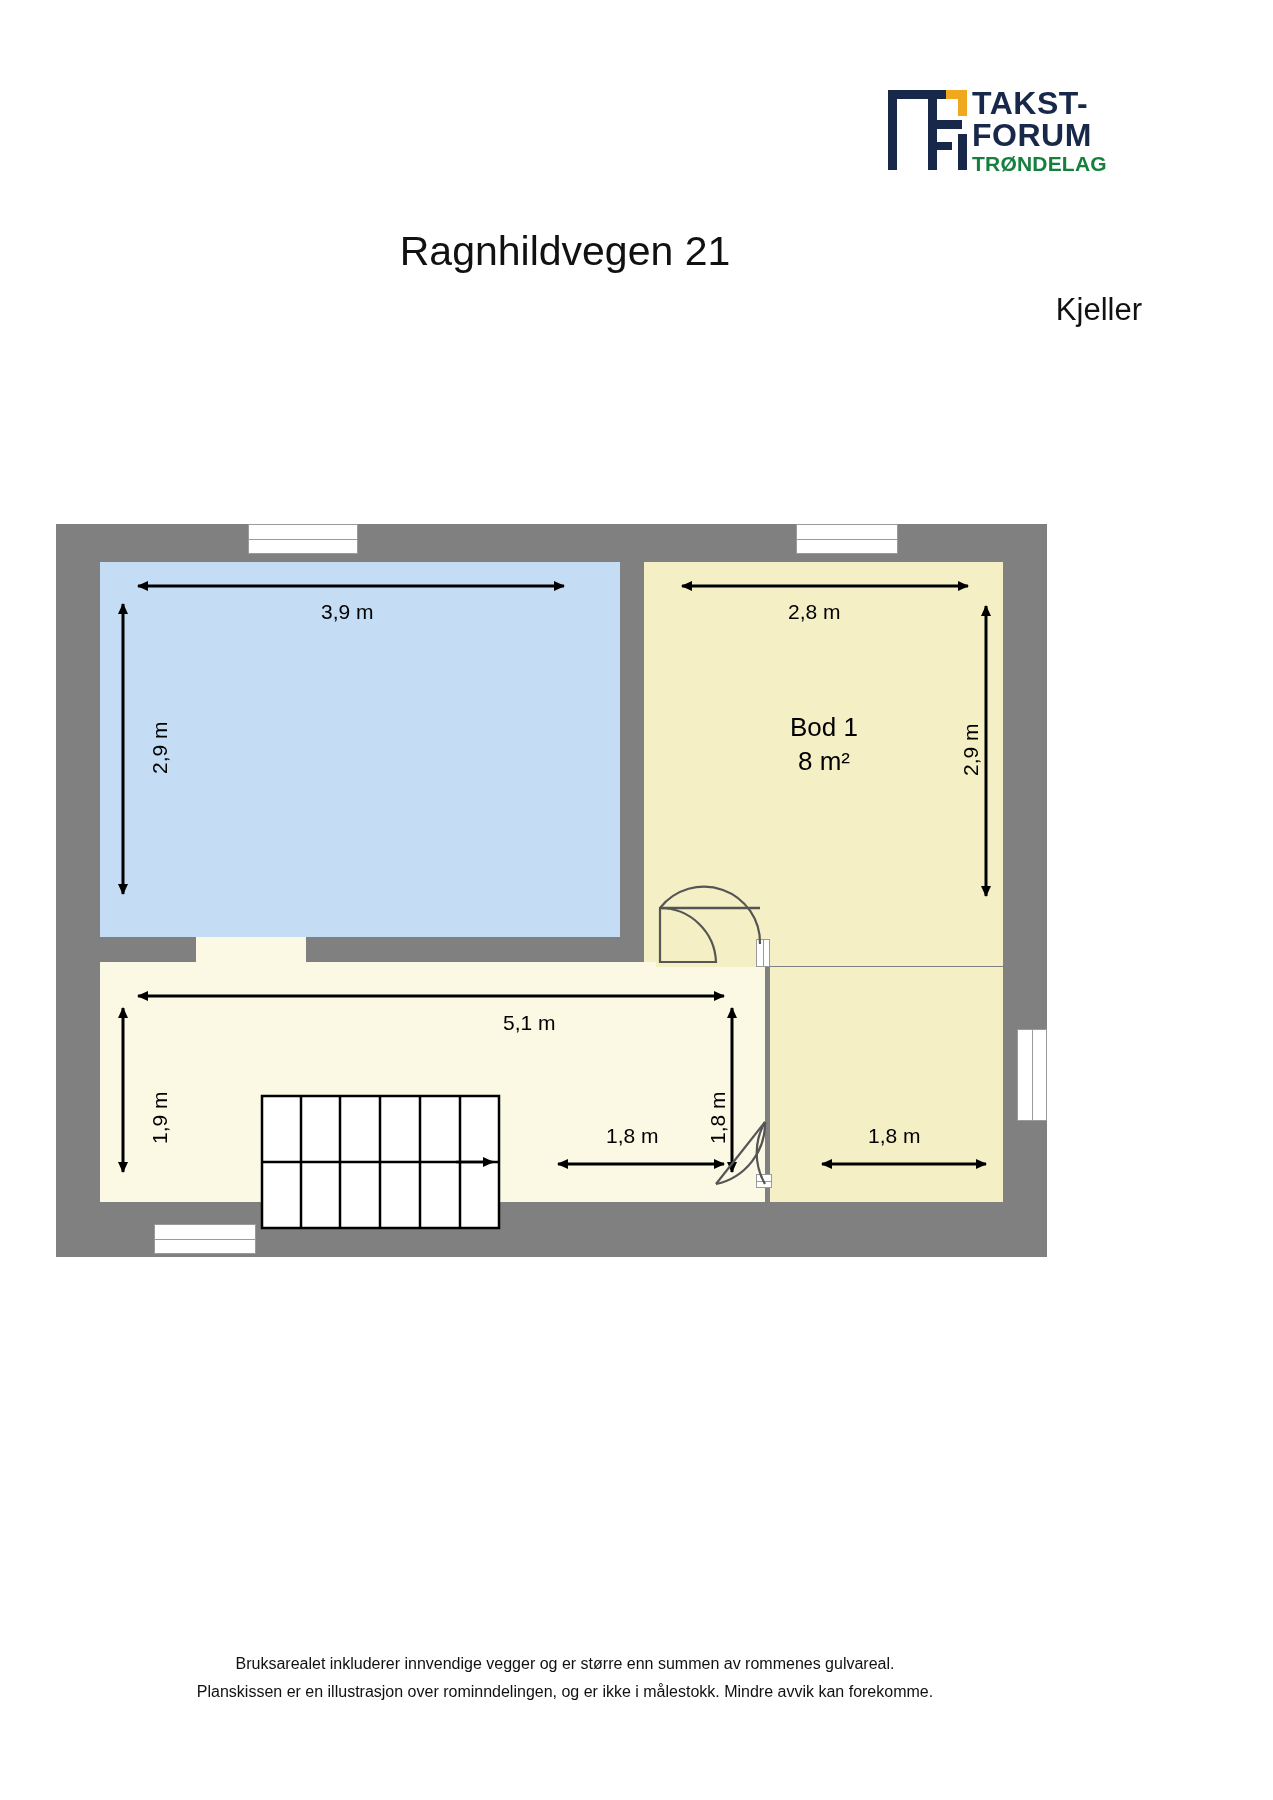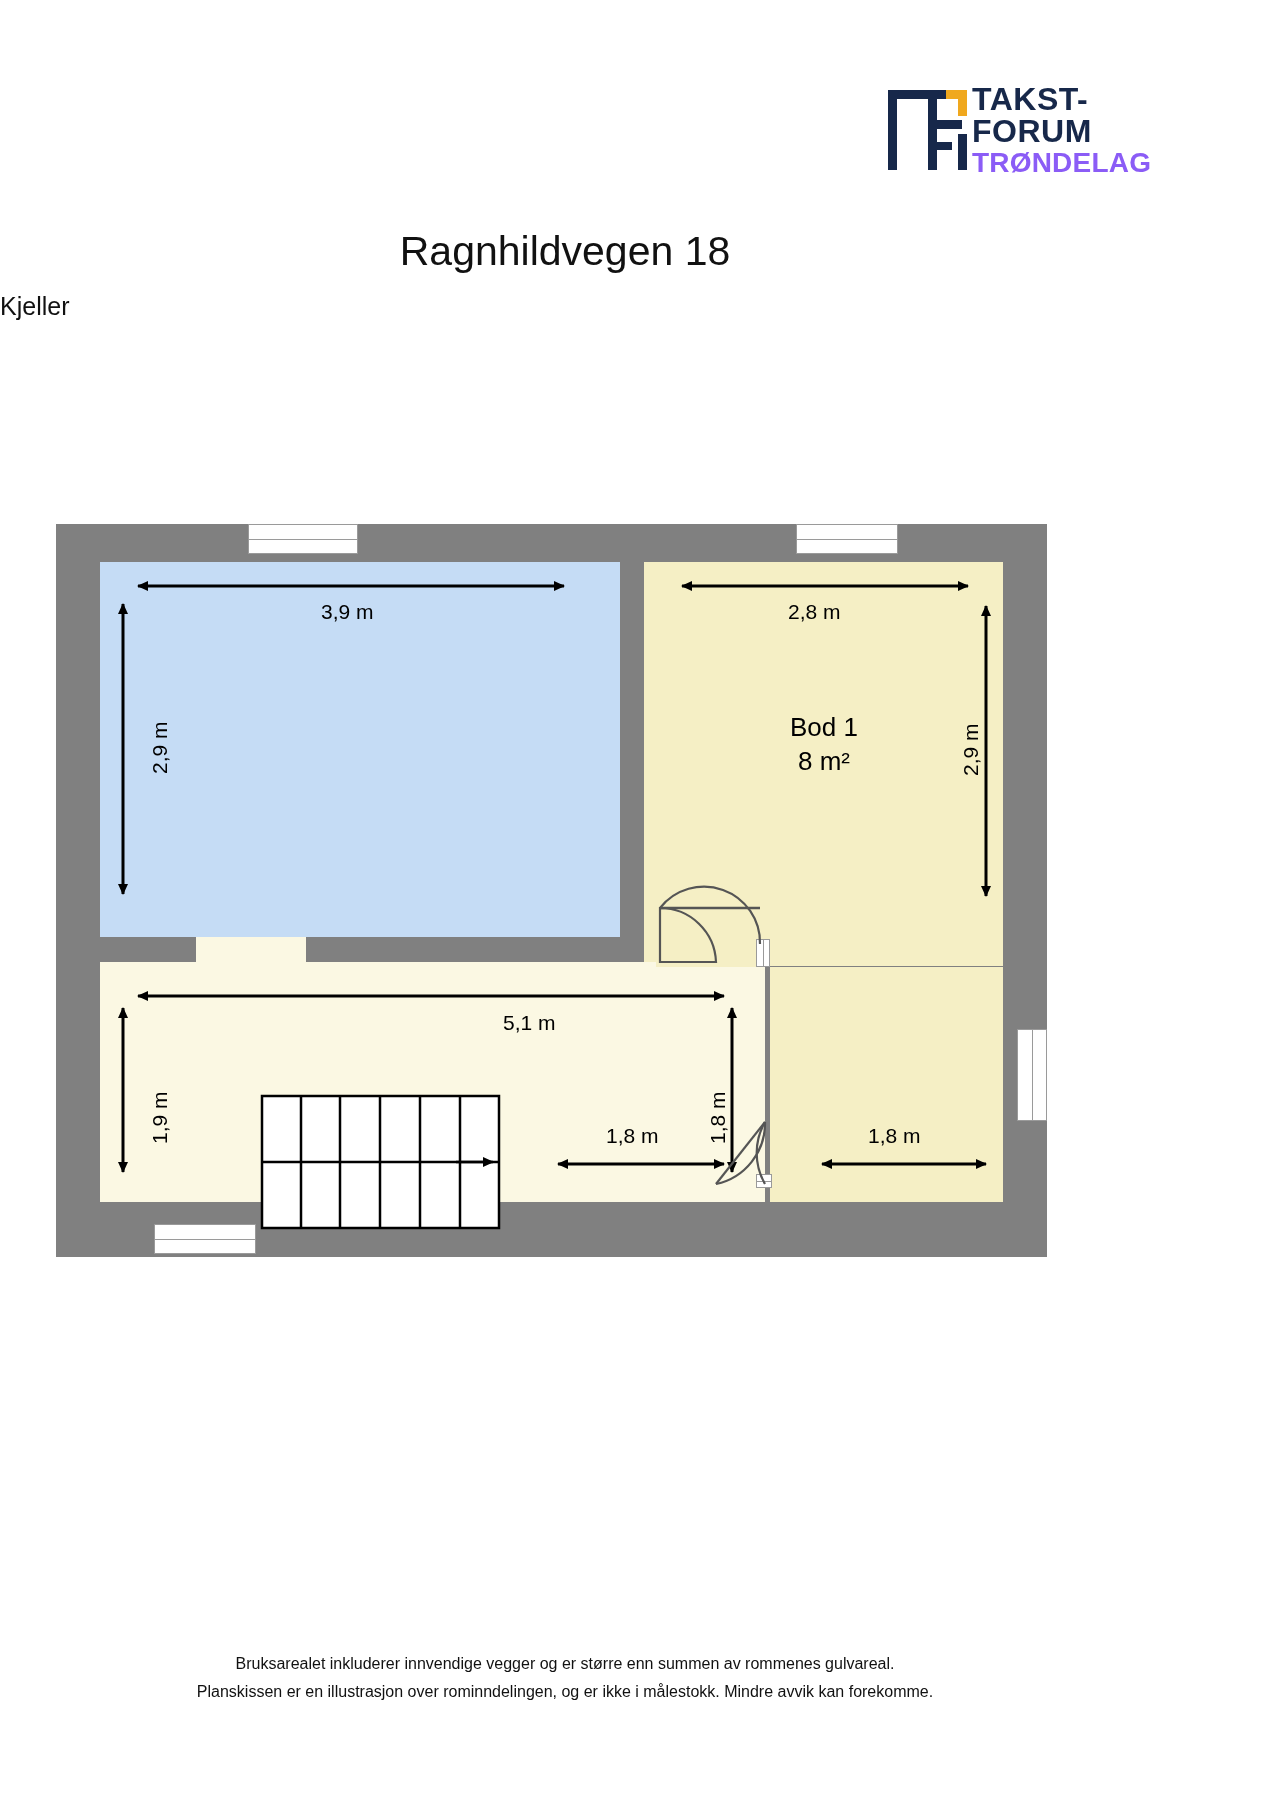--- a/index.html
+++ b/index.html
@@ -38,45 +38,45 @@
     justify-content: center;
     line-height: 1.0;
   }
   .logo-line1, .logo-line2 {
     font-size: 32px;
     font-weight: bold;
     letter-spacing: 0.5px;
     color: #17284a;
   }
   .logo-line3 {
-    font-size: 28px;
+    font-size: 21px;
     font-weight: bold;
     letter-spacing: 0.2px;
-    color: #8b5cf6;
+    color: #15803d;
     margin-top: 2px;
   }
 
   
   #page-title {
     position: absolute;
     left: 0;
     top: 228px;
     width: 1130px;
     text-align: center;
     font-size: 41px;
     font-weight: normal;
     color: #111;
   }
   #page-subtitle {
     position: absolute;
-    left: 0;
+    left: 12px;
     top: 292px;
     width: 1130px;
-    text-align: left;
-    font-size: 25px;
+    text-align: right;
+    font-size: 31px;
     font-weight: normal;
     color: #111;
   }
 
   
   #plan {
     position: absolute;
     left: 56px;
     top: 524px;
     width: 991px;
@@ -175,21 +175,21 @@
       <path d="M66 6 H87 V32 H78 V15 H66 Z" fill="#f0a81e"></path>
     </svg>
   </div>
   <div id="logo-text">
     <span class="logo-line1">TAKST-</span>
     <span class="logo-line2">FORUM</span>
     <span class="logo-line3">TRØNDELAG</span>
   </div>
 </div>
 
-<div id="page-title">Ragnhildvegen 18</div>
+<div id="page-title">Ragnhildvegen 21</div>
 <div id="page-subtitle">Kjeller</div>
 
 <div id="plan">
 
   <div class="wall" style="left:0; top:0; width:991px; height:733px;"></div>
 
   <div class="room" style="left:44px; top:38px; width:520px; height:375px; background:#c5dcf5;"></div>
 
   <div class="room" style="left:588px; top:38px; width:359px; height:404px; background:#f5efc5;"></div>
 

